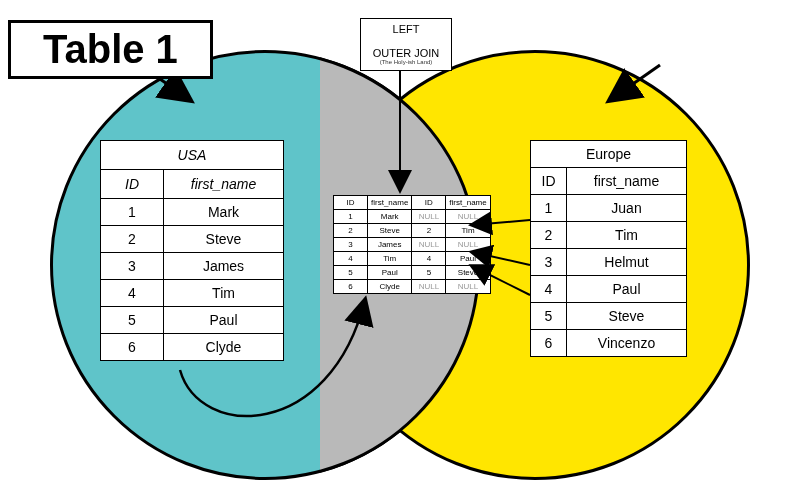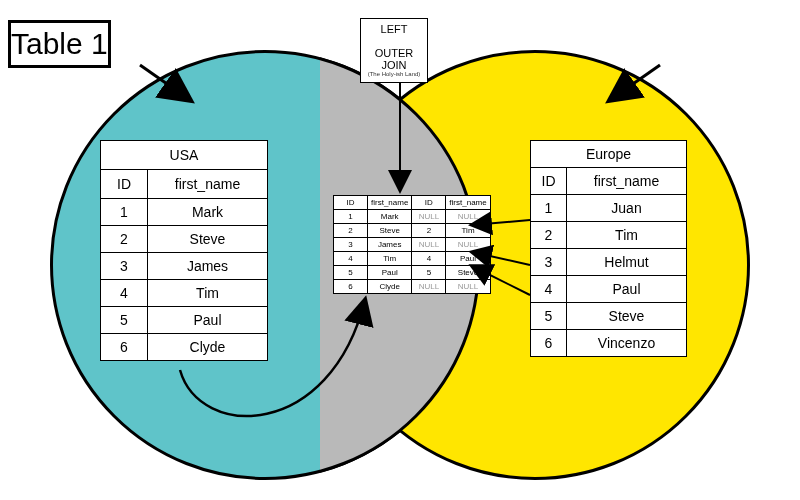--- a/index.html
+++ b/index.html
@@ -45,31 +45,31 @@
     width: 430px; height: 430px;
     border-radius: 50%;
     border: 3px solid #000;
     background: #b9b9b9;
     left: -270px; top: 0;
   }
   .label-box {
     position: absolute;
     border: 3px solid #000;
     background: #fff;
-    font-size: 30px;
-    padding: 4px 0;
-    font-weight: 400;
+    font-size: 40px;
+    padding: 4px 32px;
+    font-weight: 700;
     z-index: 10;
   }
   .label-left { left: 8px; top: 20px; }
   .label-right { right: 8px; top: 20px; }
   .join-box {
     position: absolute;
     left: 360px; top: 18px;
-    width: 68px;
+    width: 92px;
     border: 1px solid #000;
     background: #fff;
     text-align: center;
     font-size: 10px;
     line-height: 1.1;
     padding: 4px 2px;
     z-index: 10;
   }
   .join-box .t1 { font-size: 11px; }
   .join-box .t2 { font-size: 11px; margin-top: 12px; }
@@ -80,21 +80,21 @@
     background: #fff;
     z-index: 5;
   }
   .tbl th, .tbl td {
     border: 1px solid #000;
     text-align: center;
     font-weight: 400;
   }
   .tbl-usa { left: 100px; top: 140px; }
   .tbl-usa th, .tbl-usa td { padding: 5px 8px; font-size: 14px; }
-  .tbl-usa th { padding: 6px 16px; }
+  .tbl-usa th { padding: 6px 24px; font-style: italic; }
   .tbl-usa .hdr { font-size: 14px; }
   .tbl-usa col.c1 { width: 36px; }
   .tbl-usa col.c2 { width: 120px; }
 
   .tbl-eur { left: 530px; top: 140px; }
   .tbl-eur th, .tbl-eur td { padding: 5px 8px; font-size: 14px; }
   .tbl-eur col.c1 { width: 36px; }
   .tbl-eur col.c2 { width: 120px; }
 
   .tbl-join { left: 333px; top: 195px; }

